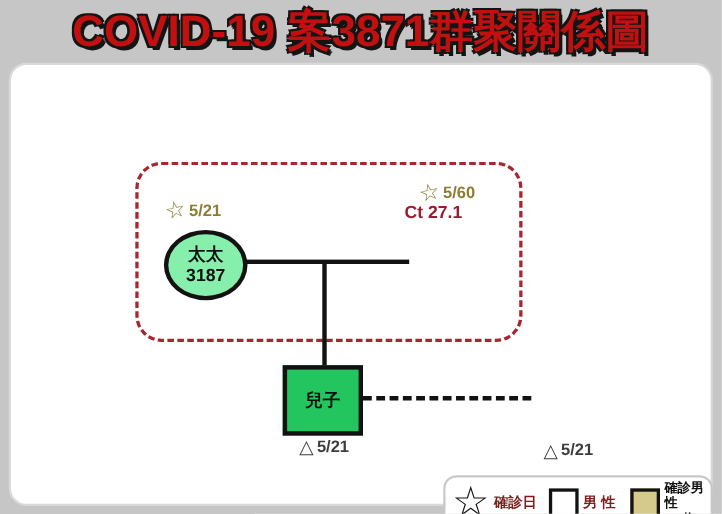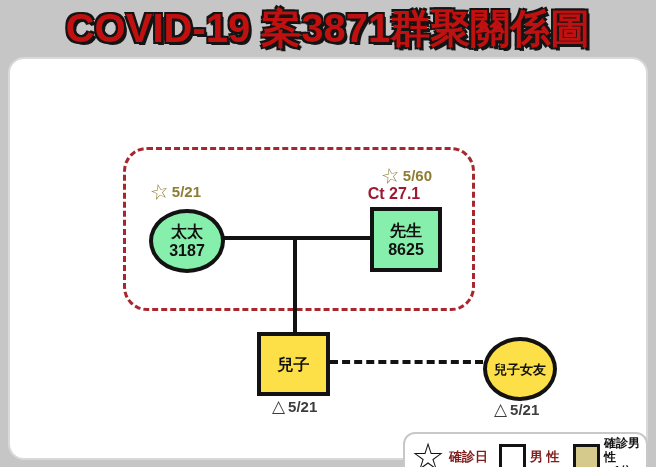--- a/index.html
+++ b/index.html
@@ -36,21 +36,21 @@
     position:absolute;left:113px;top:88px;width:352px;height:164px;
     border:3px dashed #a8262e;border-radius:24px;
     box-sizing:border-box;
   }
 
   
   .node{
     position:absolute;display:flex;flex-direction:column;
     align-items:center;justify-content:center;
     border:4px solid #121212;box-sizing:border-box;
-    background:#fde047;color:#111;
+    background:#22c55e;color:#111;
     font-weight:bold;font-size:16px;line-height:19px;
     text-align:center;
   }
   .node.confirmed{background:#86efac;}
   .node.circle{border-radius:50%;}
 
   .node-wife{left:139px;top:150px;width:76px;height:64px;}
   .node-husband{left:360px;top:148px;width:72px;height:65px;}
   .node-son{left:247px;top:273px;width:73px;height:64px;}
   .node-gf{left:473px;top:278px;width:74px;height:64px;font-size:13px;}
@@ -123,36 +123,29 @@
     <div class="node circle confirmed node-wife">
       <span>太太</span>
       <span>3187</span>
     </div>
 
     <div class="anno anno-husband-star olive">
       <span class="glyph star-glyph">☆</span>
       <span>5/60</span>
     </div>
     <div class="ct-line">Ct 27.1</div>
-    <div class="node confirmed node-husband">
-      <span>先生</span>
-      <span>8625</span>
-    </div>
 
     <div class="node node-son">
       <span>兒子</span>
     </div>
     <div class="anno anno-son-tri gray">
       <span class="glyph tri-glyph">△</span>
       <span>5/21</span>
     </div>
 
-    <div class="node circle node-gf">
-      <span>兒子女友</span>
-    </div>
     <div class="anno anno-gf-tri gray">
       <span class="glyph tri-glyph">△</span>
       <span>5/21</span>
     </div>
 
     <div class="legend">
       <div class="legend-cell">
         <span class="legend-star">☆</span>
         <span class="legend-label">確診日</span>
       </div>

